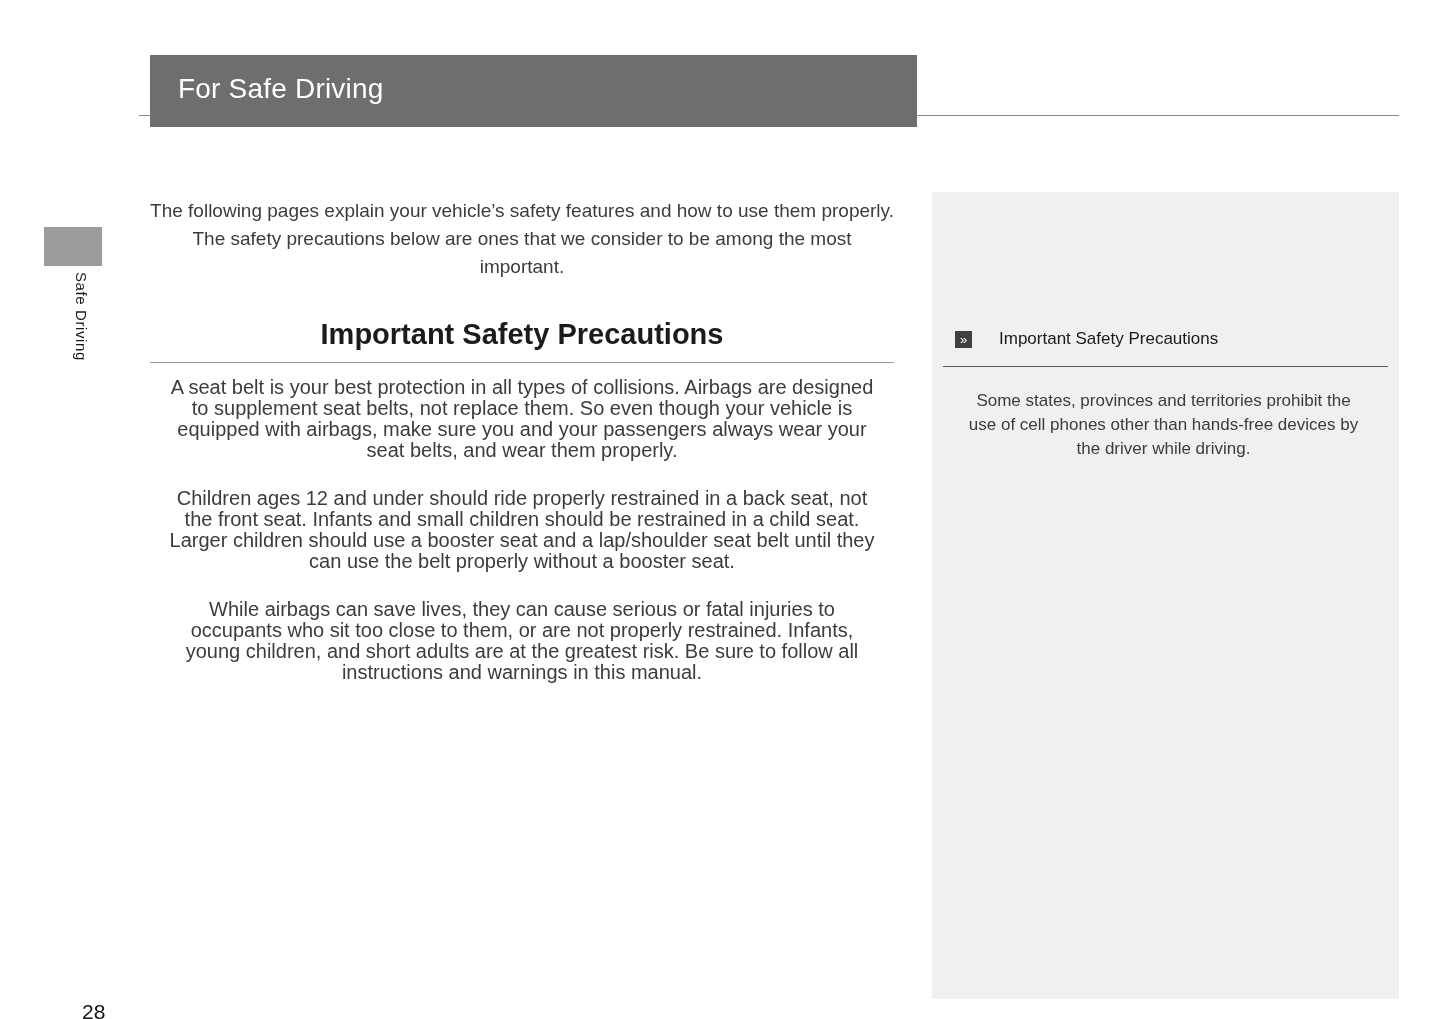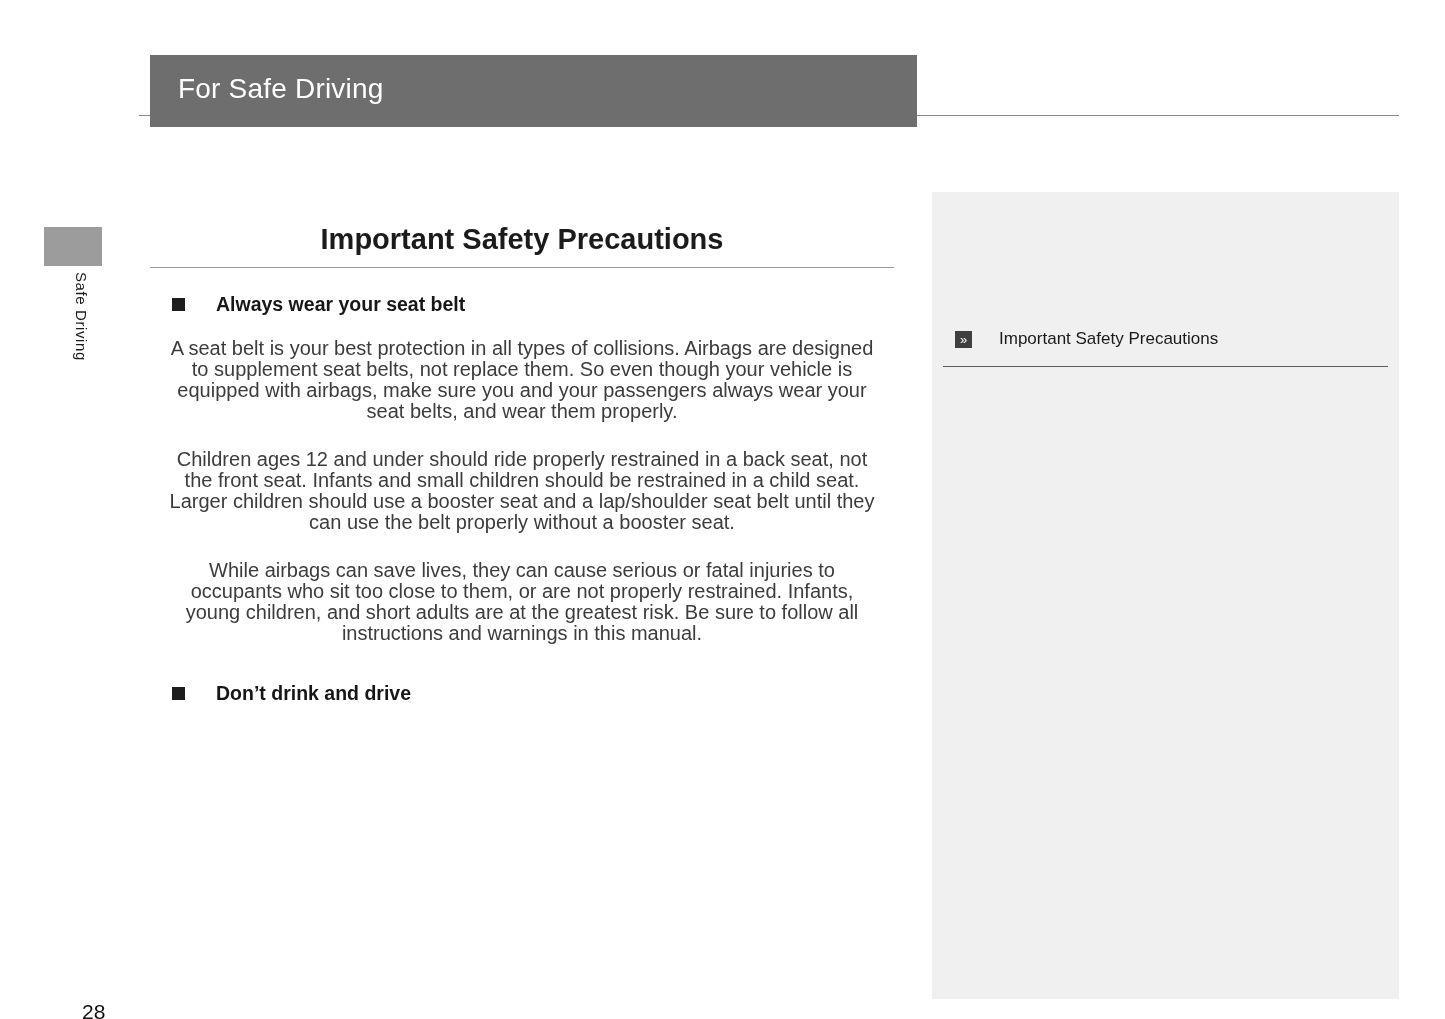--- a/index.html
+++ b/index.html
@@ -53,49 +53,43 @@
   <div class="header-band">
     <div class="header-bar">
       <div class="header-title">For Safe Driving</div>
     </div>
   </div>
 
   <div class="side-tab"></div>
   <div class="side-label">Safe Driving</div>
 
   <div class="main">
+    <p class="intro">The following pages explain your vehicle’s safety features and how to use them properly. The safety precautions below are ones that we consider to be among the most important.</p>
 
     <h1 class="section-title">Important Safety Precautions</h1>
 
     <div class="subsection first">
-      <div class="sub-heading">
-        <span class="sq"></span>
-        <span>Always wear your seat belt</span>
-      </div>
       <p class="sub-body">A seat belt is your best protection in all types of collisions. Airbags are designed to supplement seat belts, not replace them. So even though your vehicle is equipped with airbags, make sure you and your passengers always wear your seat belts, and wear them properly.</p>
     </div>
 
     <div class="subsection">
       <p class="sub-body">Children ages 12 and under should ride properly restrained in a back seat, not the front seat. Infants and small children should be restrained in a child seat. Larger children should use a booster seat and a lap/shoulder seat belt until they can use the belt properly without a booster seat.</p>
     </div>
 
     <div class="subsection">
       <p class="sub-body">While airbags can save lives, they can cause serious or fatal injuries to occupants who sit too close to them, or are not properly restrained. Infants, young children, and short adults are at the greatest risk. Be sure to follow all instructions and warnings in this manual.</p>
     </div>
 
     <div class="subsection">
-      <div class="sub-heading">
-        <span class="sq"></span>
-        <span>Don’t drink and drive</span>
-      </div>
     </div>
   </div>
 
   <div class="note-box">
     <div class="note-header">
       <span class="note-icon">»</span>
       <span class="note-title">Important Safety Precautions</span>
     </div>
+    <p class="note-body">Some states, provinces and territories prohibit the use of cell phones other than hands-free devices by the driver while driving.</p>
   </div>
 
   <div class="page-num">28</div>
 
 </div>
 
 </body></html>

